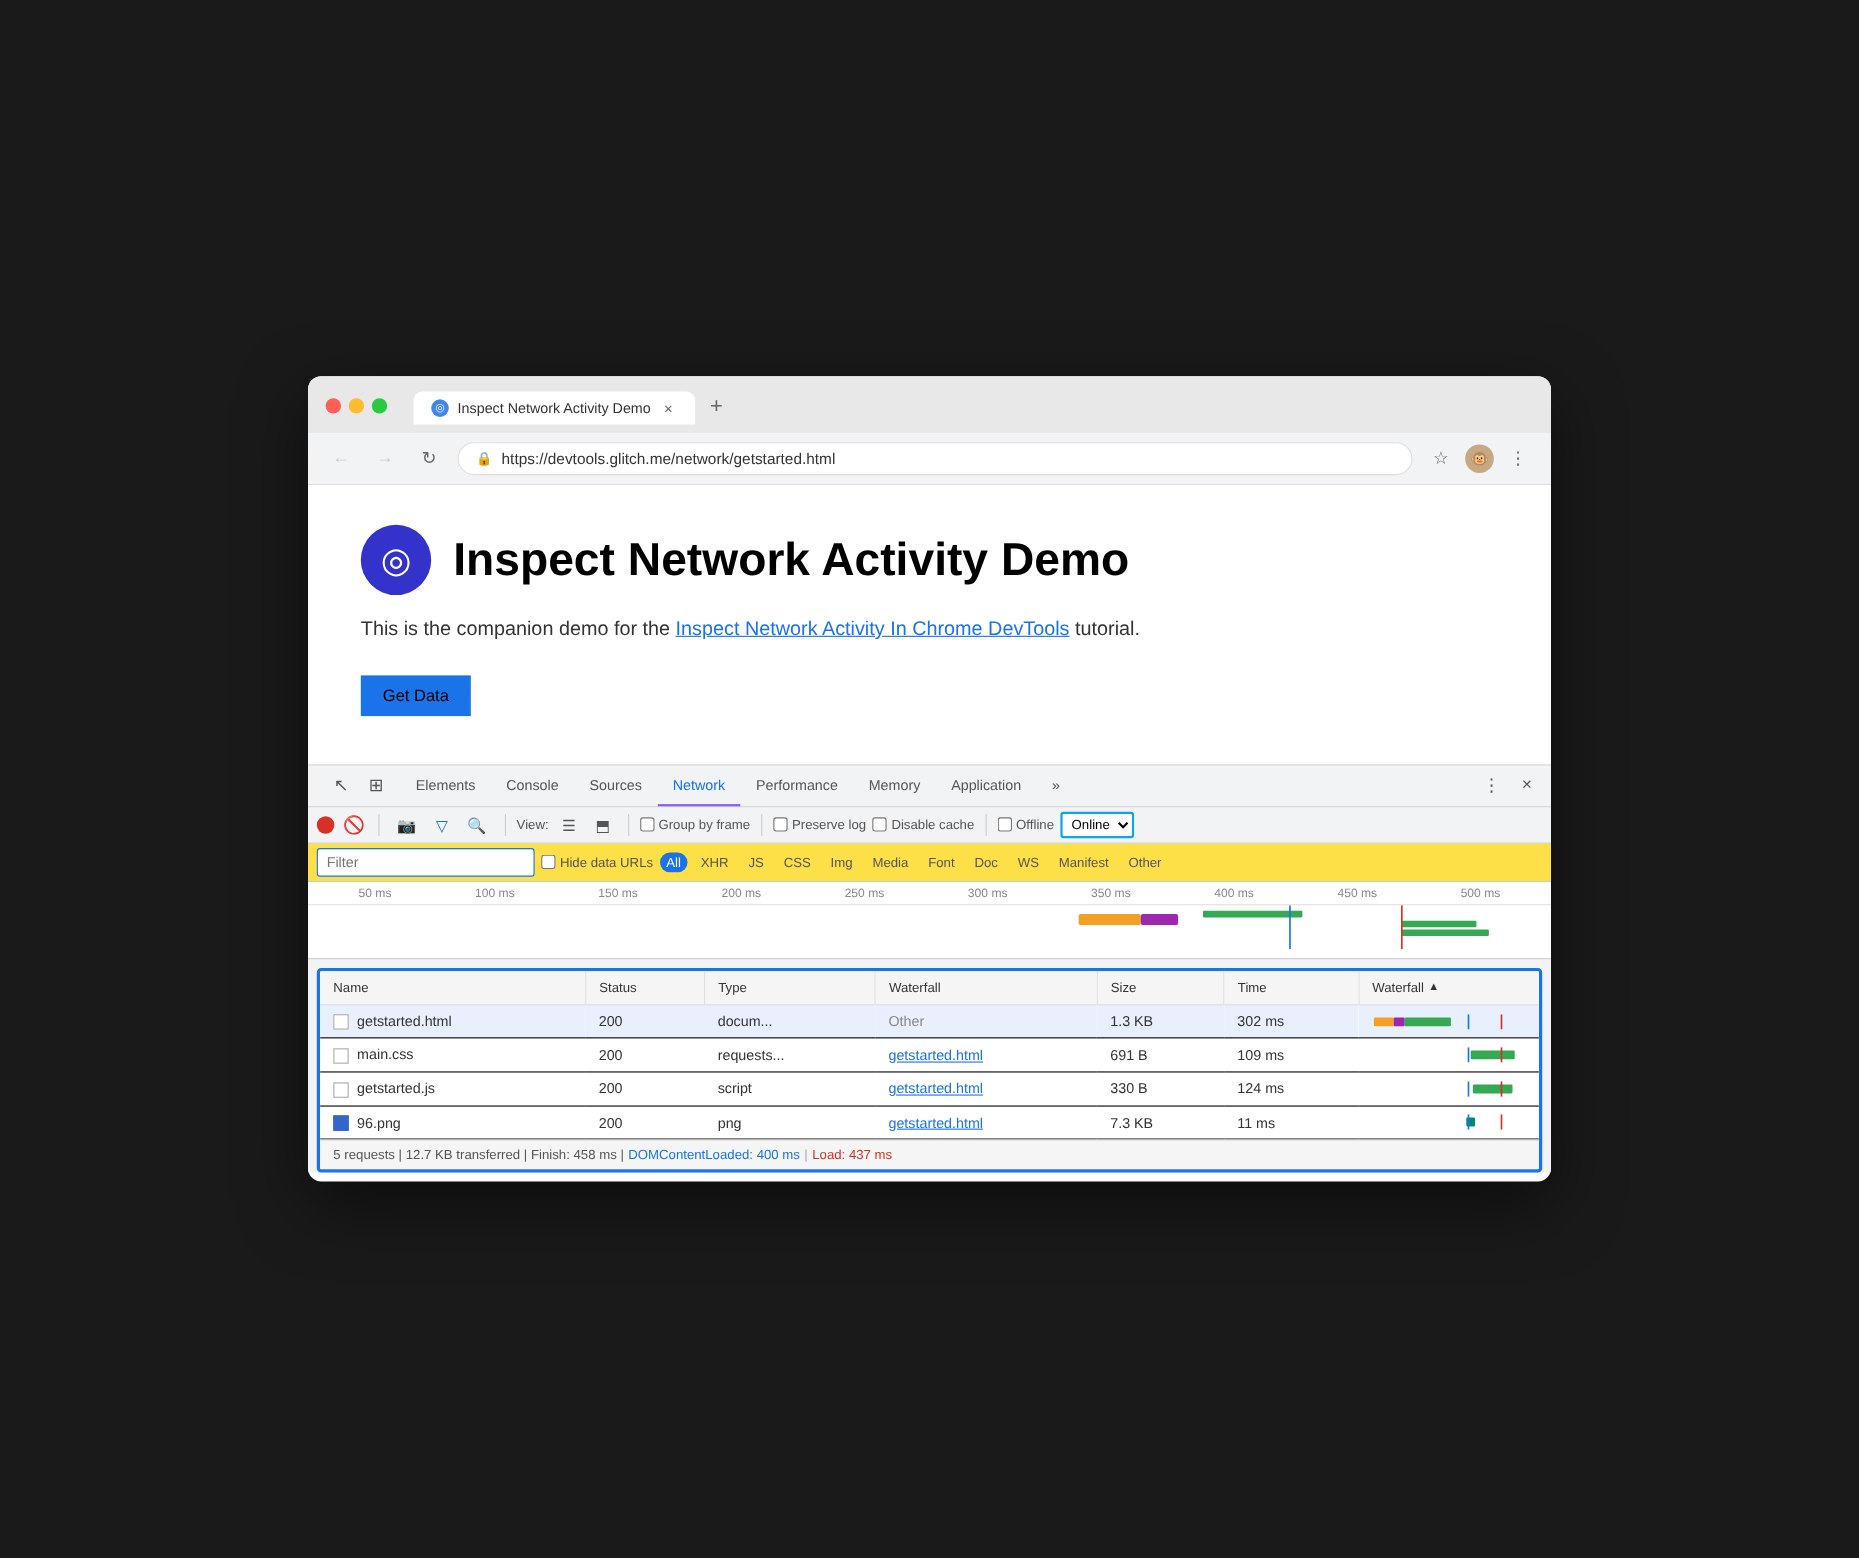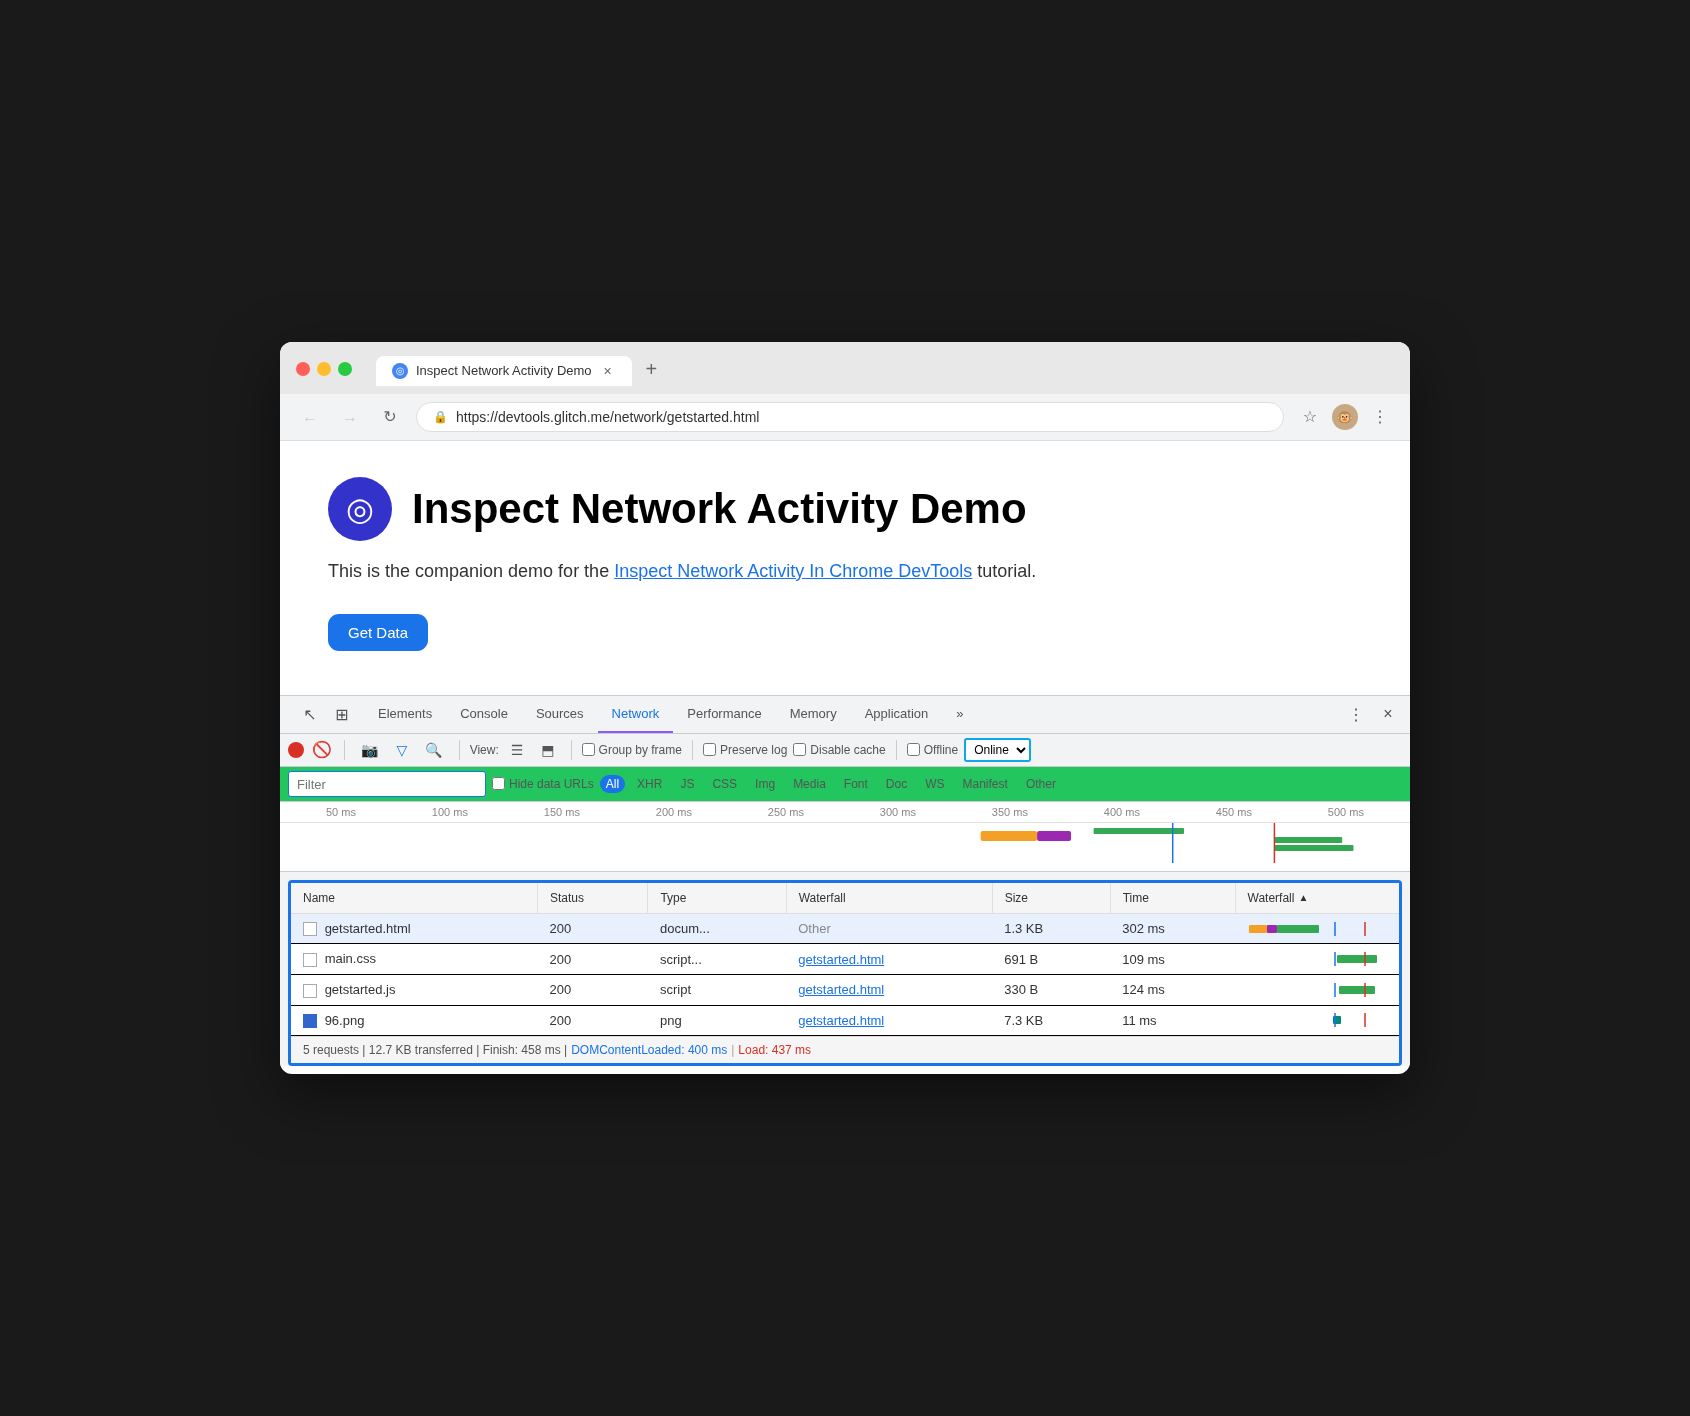--- a/index.html
+++ b/index.html
@@ -193,24 +193,24 @@
       font-size: 18px;
       color: #333;
       margin-bottom: 32px;
     }
     .page-description a {
       color: #1a73e8;
       text-decoration: underline;
     }
     .get-data-btn {
       background: #1a73e8;
-      color: #ffffff;
+      color: #000000;
       border: none;
       padding: 10px 20px;
-      border-radius: 11px;
+      border-radius: 0;
       font-size: 15px;
       font-weight: 500;
       cursor: pointer;
       margin-bottom: 20px;
     }
     
     .devtools {
       border-top: 1px solid #ccc;
       background: #f1f3f4;
     }
@@ -314,21 +314,21 @@
       border: 2px solid #0ea5e9;
       background: #fff;
       border-radius: 3px;
       padding: 2px 4px;
       font-size: 12px;
     }
     
     .filter-bar {
       display: flex;
       align-items: center;
-      background: #22c55e;
+      background: #fde047;
       border-bottom: 1px solid #ccc;
       padding: 4px 8px;
       gap: 6px;
     }
     .filter-input-wrap {
       border: 1px solid #1a73e8;
       border-radius: 3px;
       padding: 3px 8px;
       background: #fff;
     }
@@ -647,21 +647,21 @@
               </div>
             </td>
           </tr>
 
           <tr>
             <td>
               <span class="file-icon"></span>
               <span>main.css</span>
             </td>
             <td>200</td>
-            <td>script...</td>
+            <td>requests...</td>
             <td><span class="initiator-link">getstarted.html</span></td>
             <td>691 B</td>
             <td>109 ms</td>
             <td class="waterfall-cell">
               <div style="position:relative;width:140px;height:14px;">
                 <svg width="140" height="14">
                   <rect x="90" y="3" width="40" height="8" fill="#34a853" rx="1"></rect>
                   <line x1="88" y1="0" x2="88" y2="14" stroke="#1a73e8" stroke-width="1.5"></line>
                   <line x1="118" y1="0" x2="118" y2="14" stroke="#d93025" stroke-width="1.5"></line>
                 </svg>

